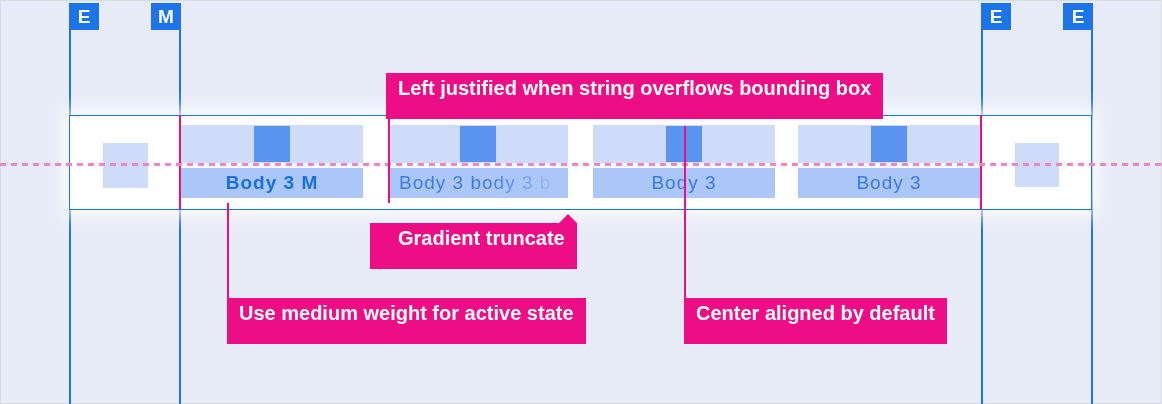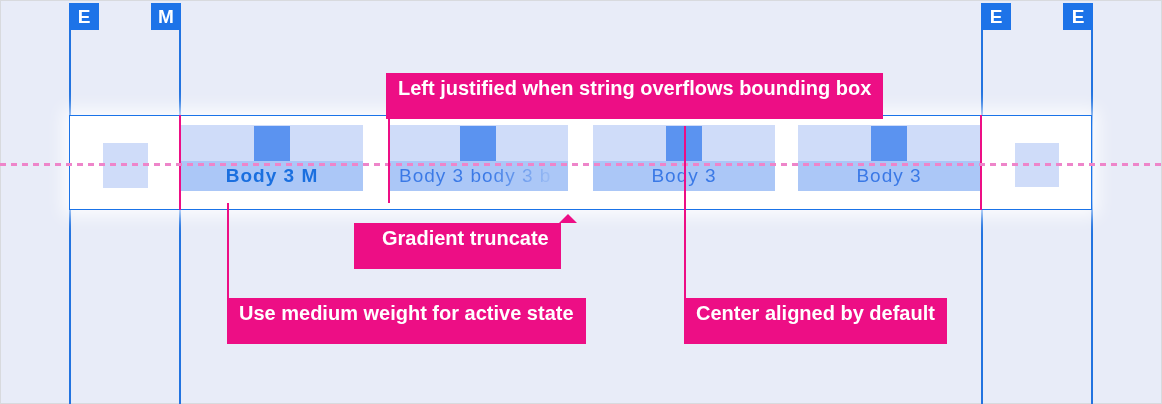--- a/index.html
+++ b/index.html
@@ -31,21 +31,21 @@
     box-shadow:0 0 16px 6px rgba(255,255,255,0.85);
   }
   .pad-square{position:absolute;background:#cfdcf9;z-index:3;}
   .pad-left{left:103px;top:143px;width:45px;height:45px;}
   .pad-right{left:1015px;top:143px;width:44px;height:44px;}
 
   .tab{position:absolute;top:115px;height:95px;z-index:3;}
   .icon-area{position:absolute;left:0;right:0;top:10px;height:38px;background:#cfdcf9;}
   .icon-square{position:absolute;top:11px;width:36px;height:36px;background:#5b93f0;}
   .tab-label{
-    position:absolute;left:0;right:0;top:46px;height:30px;
+    position:absolute;left:0;right:0;top:53px;height:30px;
     background:#abc7f7;color:#3a79e6;
     font-size:19px;line-height:30px;letter-spacing:1px;
     text-align:center;white-space:nowrap;overflow:hidden;
   }
   .tab-label.active{font-weight:bold;color:#1a6fdf;}
   .tab-label.truncate{
     text-align:left;
     padding-left:11px;
   }
   .tab-label.truncate .fade{
@@ -64,21 +64,21 @@
   .connector{position:absolute;width:2px;background:#ed0e85;z-index:6;}
   .conn-leftjust{left:388px;top:103px;height:100px;}
   .conn-medium{left:227px;top:203px;height:95px;}
   .conn-center{left:684px;top:126px;height:172px;}
   .note{
     position:absolute;height:46px;line-height:30px;padding:0 12px;
     background:#ed0e85;color:#ffffff;font-size:20px;font-weight:bold;
     white-space:nowrap;z-index:7;
   }
   .note-leftjust{left:386px;top:73px;}
-  .note-gradient{left:354px;top:223px;padding-left:28px;}
+  .note-gradient{left:370px;top:223px;padding-left:28px;}
   .note-medium{left:227px;top:298px;}
   .note-center{left:684px;top:298px;}
   .caret-up{
     position:absolute;left:559px;top:214px;width:0;height:0;z-index:7;
     border-left:9px solid transparent;border-right:9px solid transparent;
     border-bottom:9px solid #ed0e85;
   }
 </style>
 </head>
 <body>

